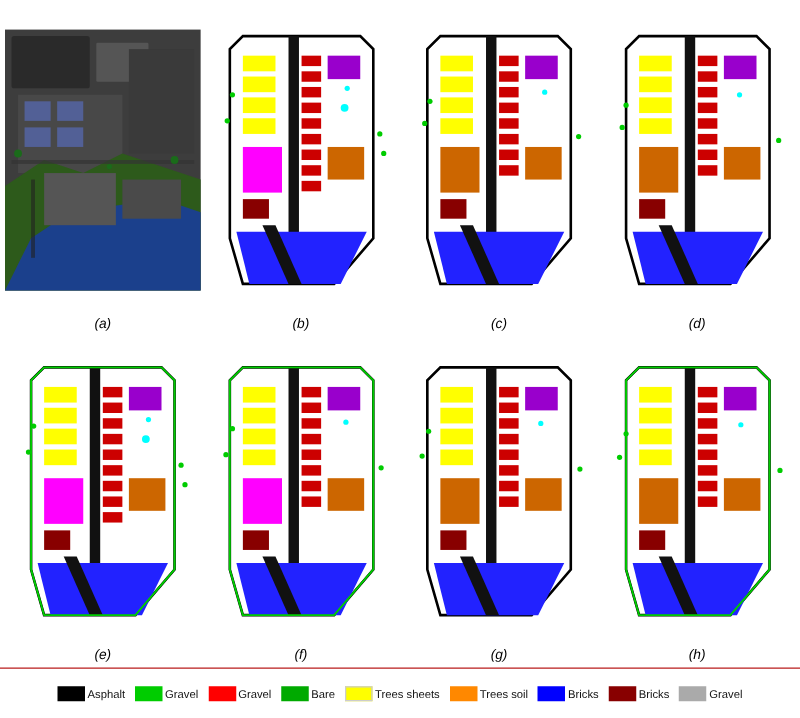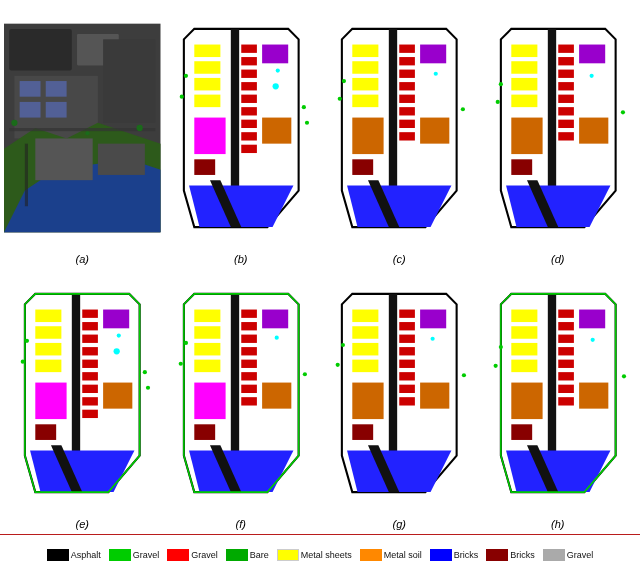--- a/index.html
+++ b/index.html
@@ -395,25 +395,25 @@
     <div class="legend-item">
       <span class="legend-color" style="background:#ff0000;"></span>
       <span class="legend-label">Gravel</span>
     </div>
     <div class="legend-item">
       <span class="legend-color" style="background:#00aa00;"></span>
       <span class="legend-label">Bare</span>
     </div>
     <div class="legend-item">
       <span class="legend-color" style="background:#ffff00; border:1px solid #ccc;"></span>
-      <span class="legend-label">Metal sheets</span>
+      <span class="legend-label">Trees sheets</span>
     </div>
     <div class="legend-item">
       <span class="legend-color" style="background:#ff8800;"></span>
-      <span class="legend-label">Metal soil</span>
+      <span class="legend-label">Trees soil</span>
     </div>
     <div class="legend-item">
       <span class="legend-color" style="background:#0000ff;"></span>
       <span class="legend-label">Bricks</span>
     </div>
     <div class="legend-item">
       <span class="legend-color" style="background:#880000;"></span>
       <span class="legend-label">Bricks</span>
     </div>
     <div class="legend-item">

